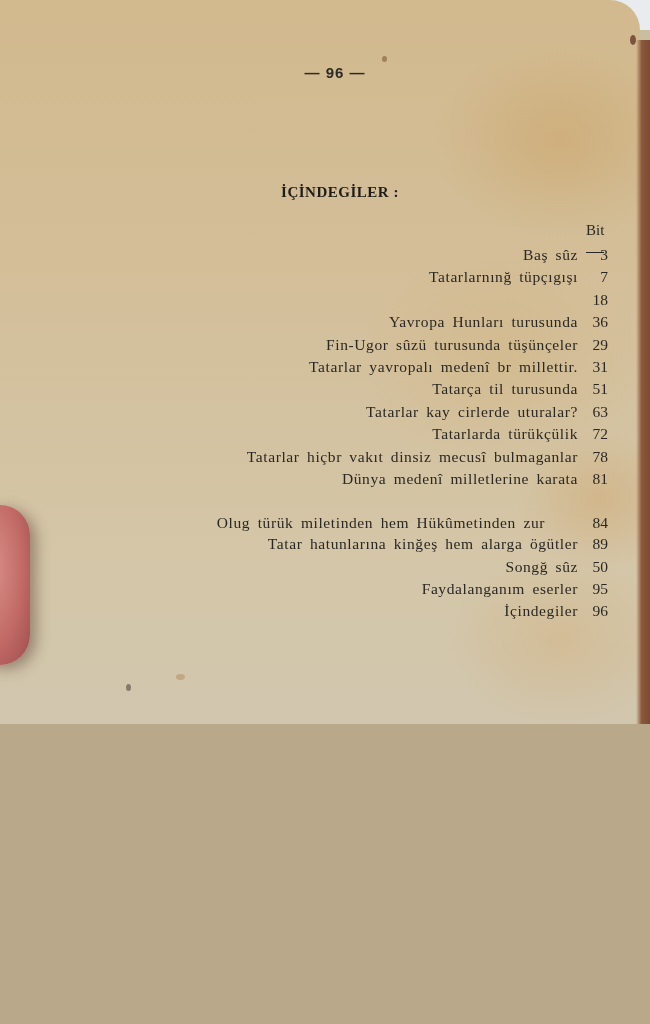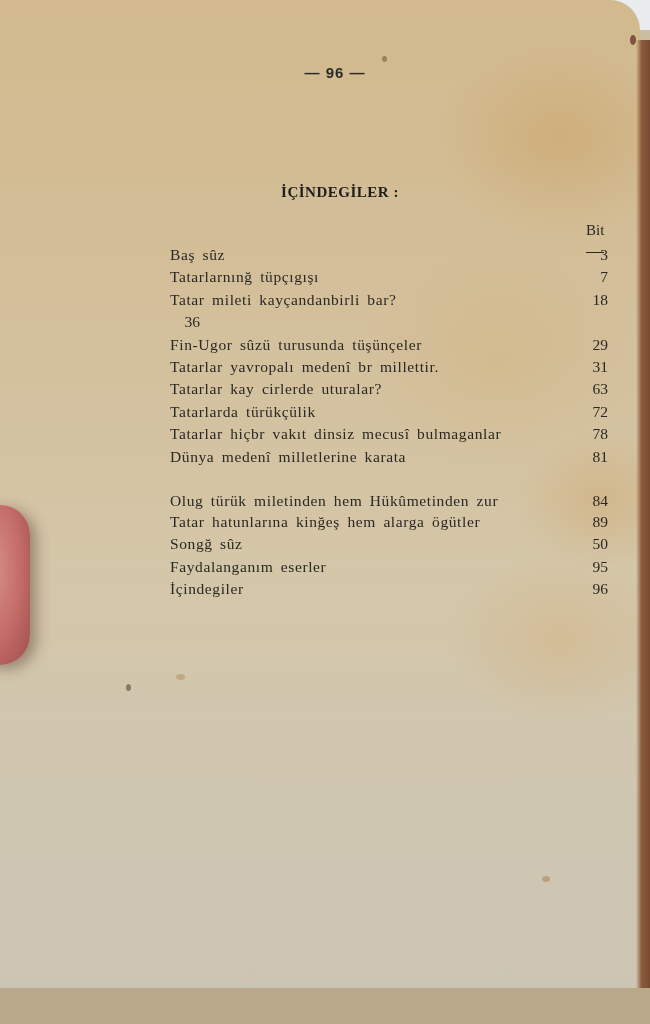--- a/index.html
+++ b/index.html
@@ -6,21 +6,21 @@
       margin: 0;
       padding: 0;
       width: 650px;
       height: 1024px;
       overflow: hidden;
       background: #b9a98a;
     }
     .photo {
       position: relative;
       width: 650px;
-      height: 988px;
+      height: 724px;
       overflow: hidden;
       background: #cbbd9f;
     }
     .page {
       position: absolute;
       left: 0;
       top: 0;
       width: 640px;
       height: 1024px;
       border-top-right-radius: 30px;
@@ -102,21 +102,21 @@
       left: 170px;
       width: 438px;
       font-family: "Liberation Serif", serif;
       font-size: 15.5px;
       color: #2a2824;
       letter-spacing: 0.6px;
       word-spacing: 3px;
     }
     .toc-row {
       display: flex;
-      justify-content: space-between;
+      justify-content: flex-end;
       align-items: flex-end;
       height: 22.4px;
       line-height: 22.4px;
     }
     .toc-row.tall {
       height: 43px;
       line-height: 21px;
       gap: 33px;
     }
     .toc-label {
@@ -152,33 +152,37 @@
     <div class="toc">
       <div class="toc-row">
         <span class="toc-label">Baş sûz</span>
         <span class="toc-page">3</span>
       </div>
       <div class="toc-row">
         <span class="toc-label">Tatarlarnınğ tüpçıgışı</span>
         <span class="toc-page">7</span>
       </div>
       <div class="toc-row">
-        <span class="toc-label">Tatar mileti kayçandanbirli bar?</span>
         <span class="toc-page">18</span>
       </div>
       <div class="toc-row">
+        <span class="toc-label">Yavropa Hunları turusunda</span>
         <span class="toc-page">36</span>
       </div>
       <div class="toc-row">
         <span class="toc-label">Fin-Ugor sûzü turusunda tüşünçeler</span>
         <span class="toc-page">29</span>
       </div>
       <div class="toc-row">
         <span class="toc-label">Tatarlar yavropalı medenî br millettir.</span>
         <span class="toc-page">31</span>
+      </div>
+      <div class="toc-row">
+        <span class="toc-label">Tatarça til turusunda</span>
+        <span class="toc-page">51</span>
       </div>
       <div class="toc-row">
         <span class="toc-label">Tatarlar kay cirlerde uturalar?</span>
         <span class="toc-page">63</span>
       </div>
       <div class="toc-row">
         <span class="toc-label">Tatarlarda türükçülik</span>
         <span class="toc-page">72</span>
       </div>
       <div class="toc-row">

